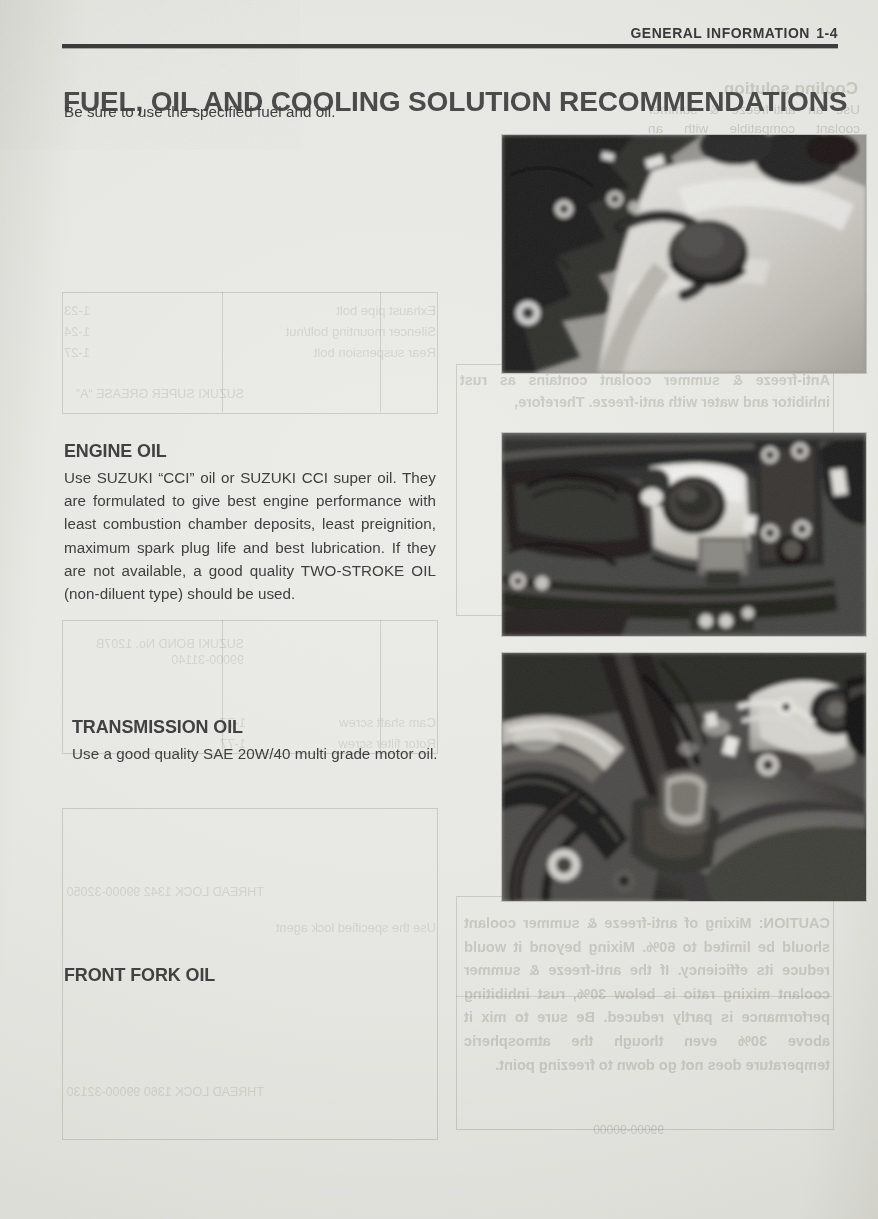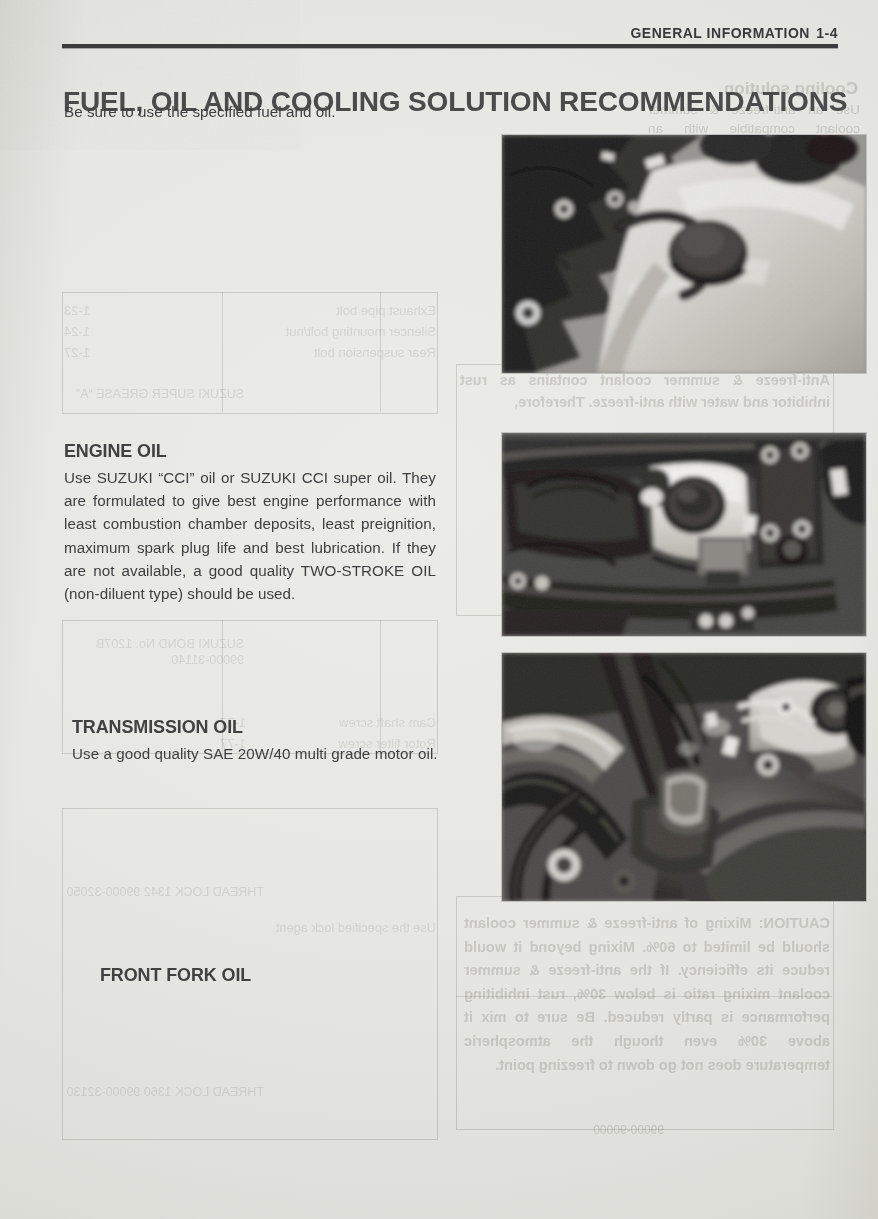--- a/index.html
+++ b/index.html
@@ -98,21 +98,21 @@
     color: #3f3f40;
     text-align: justify;
     text-justify: inter-word;
     letter-spacing: .05px;
   }
   .body-para.noj { text-align: left; }
 
   #sec-fuel   { left: 64px; top: 184px; }
   #sec-engine { left: 64px; top: 440px; }
   #sec-trans  { left: 64px; top: 716px; margin-left: 8px; }
-  #sec-fork   { left: 64px; top: 964px; padding-left: 36px; }
+  #sec-fork   { left: 64px; top: 964px; }
 
   
   .photo {
     position: absolute;
     overflow: hidden;
     background: #8e8e8e;
     box-shadow: 0 0 0 1px rgba(120,120,120,.35);
   }
   .photo svg { display: block; width: 100%; height: 100%; }
 

